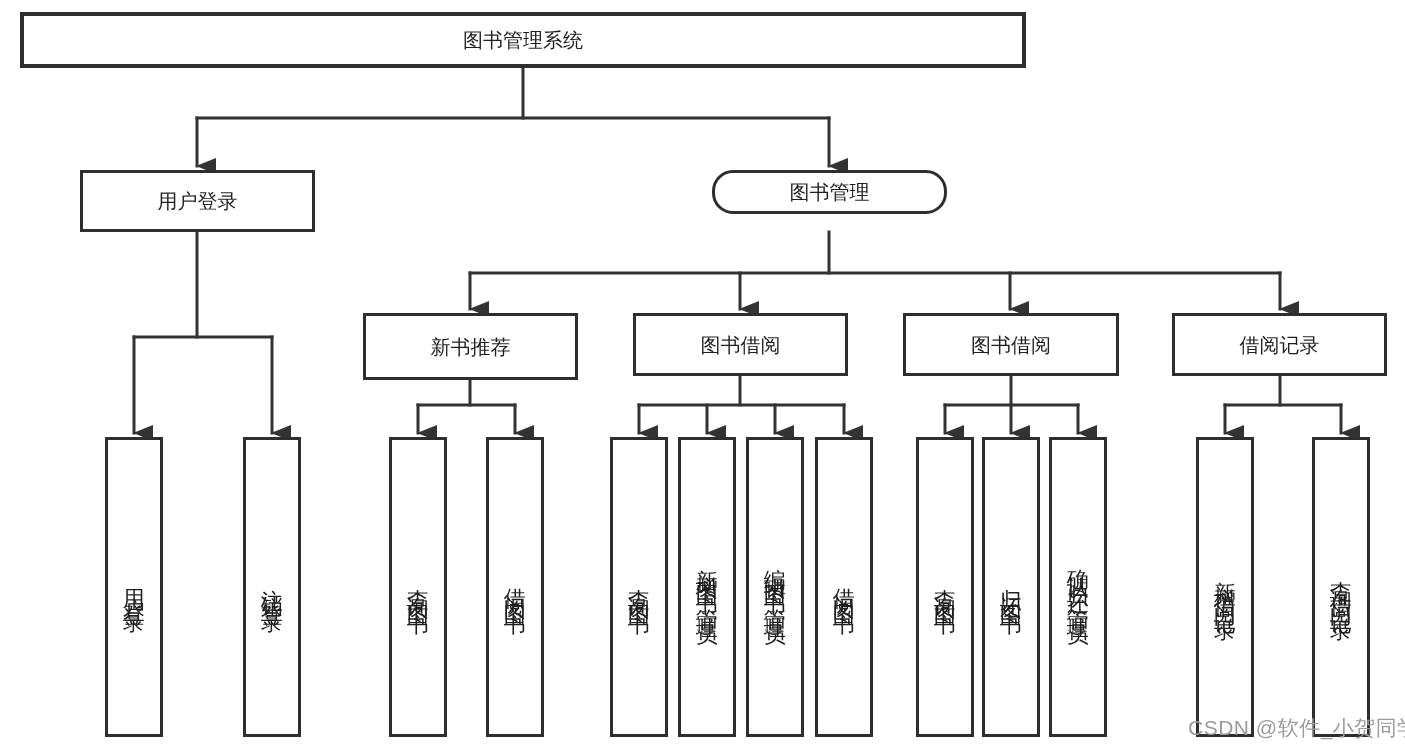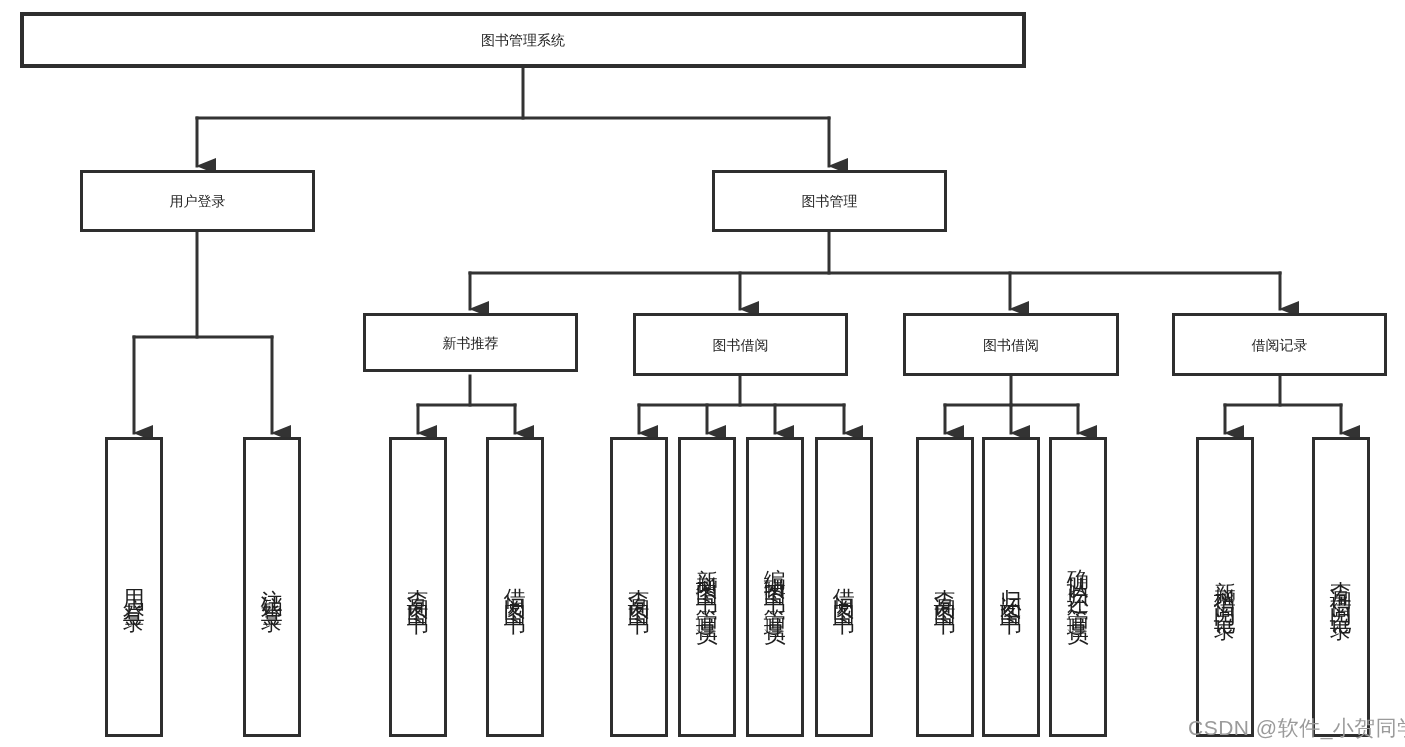--- a/index.html
+++ b/index.html
@@ -16,21 +16,21 @@
   .node{
     position:absolute;
     background:#ffffff;
     border:3px solid #2e2e2e;
     box-sizing:border-box;
     display:flex;align-items:center;justify-content:center;
     color:#1f1f1f;
     z-index:1;
   }
   .node.root{border-width:4px;font-size:22px;}
-  .hlabel{font-size:14px;line-height:1;white-space:nowrap;}
+  .hlabel{font-size:20px;line-height:1;white-space:nowrap;}
   .vbox{width:58px;height:300px;top:437px;}
   .vlabel{
     writing-mode:vertical-rl;
     text-orientation:mixed;
     font-size:22px;
     line-height:1.15;
     letter-spacing:8px;
     white-space:nowrap;
   }
   .watermark{
@@ -38,22 +38,22 @@
     left:1188px;top:714px;
     font-size:21px;
     color:#9b9b9b;
     z-index:3;
     white-space:nowrap;
     letter-spacing:0.5px;
   }
   
   #n-root   {left:20px;  top:12px;  width:1006px; height:56px;}
   #n-login  {left:80px;  top:170px; width:235px;  height:62px;}
-  #n-mgmt   {left:712px; top:170px; width:235px;  height:62px;}
-  #n-newrec {left:363px; top:313px; width:215px;  height:59px;}
+  #n-mgmt   {left:712px; top:170px; width:235px;  height:44px;border-radius:21px;}
+  #n-newrec {left:363px; top:313px; width:215px;  height:67px;}
   #n-borrow {left:633px; top:313px; width:215px;  height:63px;}
   #n-current{left:903px; top:313px; width:216px;  height:63px;}
   #n-records{left:1172px;top:313px; width:215px;  height:63px;}
   #l-userlogin{left:105px;}
   #l-logout   {left:243px;}
   #l-nr-query {left:389px;}
   #l-nr-borrow{left:486px;}
   #l-bb-query {left:610px;}
   #l-bb-add   {left:678px;}
   #l-bb-edit  {left:746px;}

